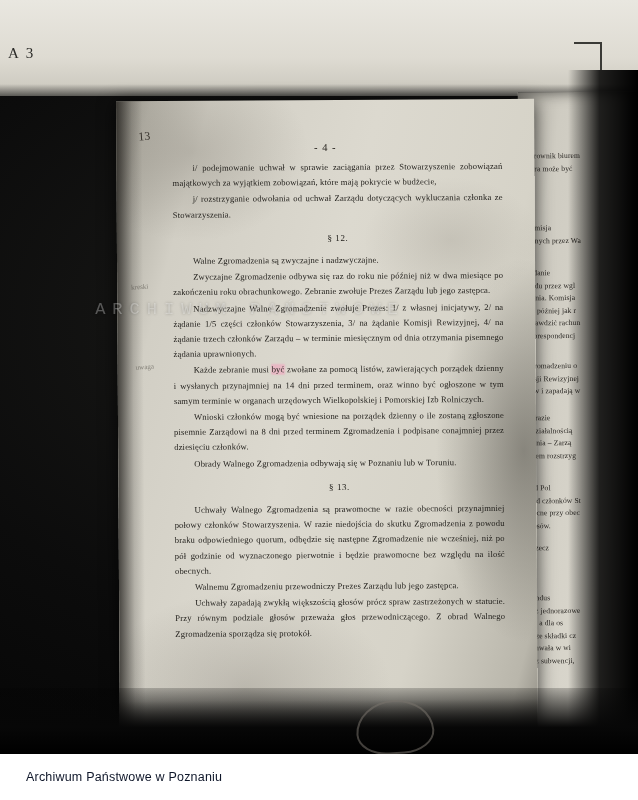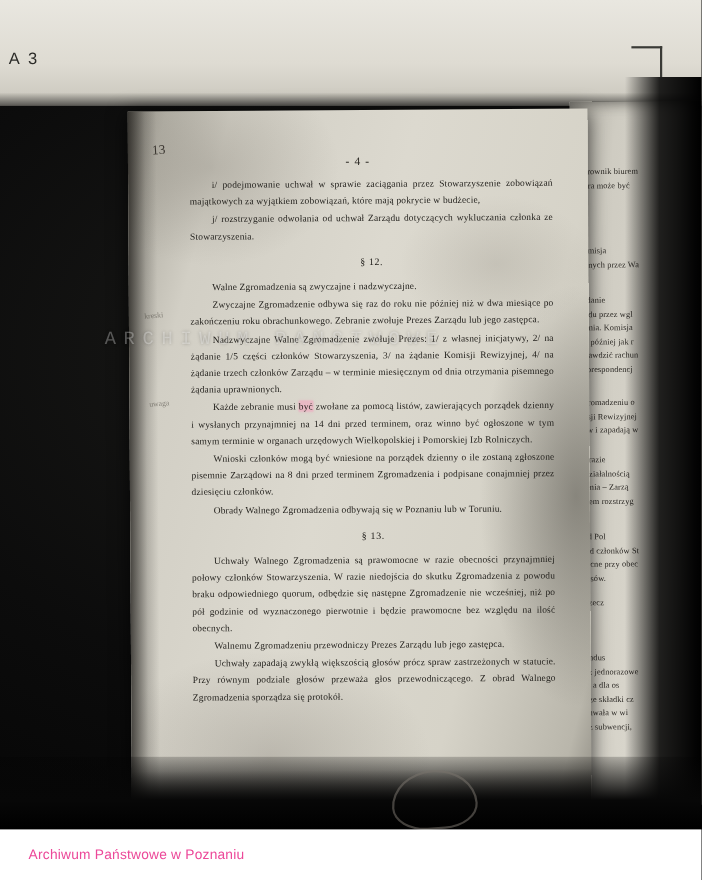--- a/index.html
+++ b/index.html
@@ -42,21 +42,21 @@
   }
   .topstrip:after {
     content: "";
     position: absolute;
     left: 0; bottom: 0; right: 0; height: 12px;
     background: linear-gradient(180deg, rgba(0,0,0,0) 0%, rgba(0,0,0,0.55) 100%);
   }
   .a3mark {
     position: absolute;
     left: 8px; top: 45px;
-    font-family: Liberation Sans, sans-serif;
+    font-family: Liberation Serif, serif;
     font-size: 15px;
     letter-spacing: 2px;
     color: #2b2b28;
   }
   .crop-bracket {
     position: absolute;
     width: 26px; height: 26px;
     border-top: 2px solid #3a3a36;
     border-right: 2px solid #3a3a36;
   }
@@ -216,21 +216,21 @@
     position: absolute;
     left: 0; bottom: 0;
     width: 638px; height: 46px;
     background: #ffffff;
     display: flex;
     align-items: center;
   }
   .footer span {
     font-family: "Liberation Sans", sans-serif;
     font-size: 12.5px;
-    color: #ec4899;
+    color: #0f172a;
     padding-left: 26px;
     letter-spacing: 0.2px;
   }
 </style>
 </head>
 <body>
 
 <div id="scan">
 
   <div class="board"></div>

